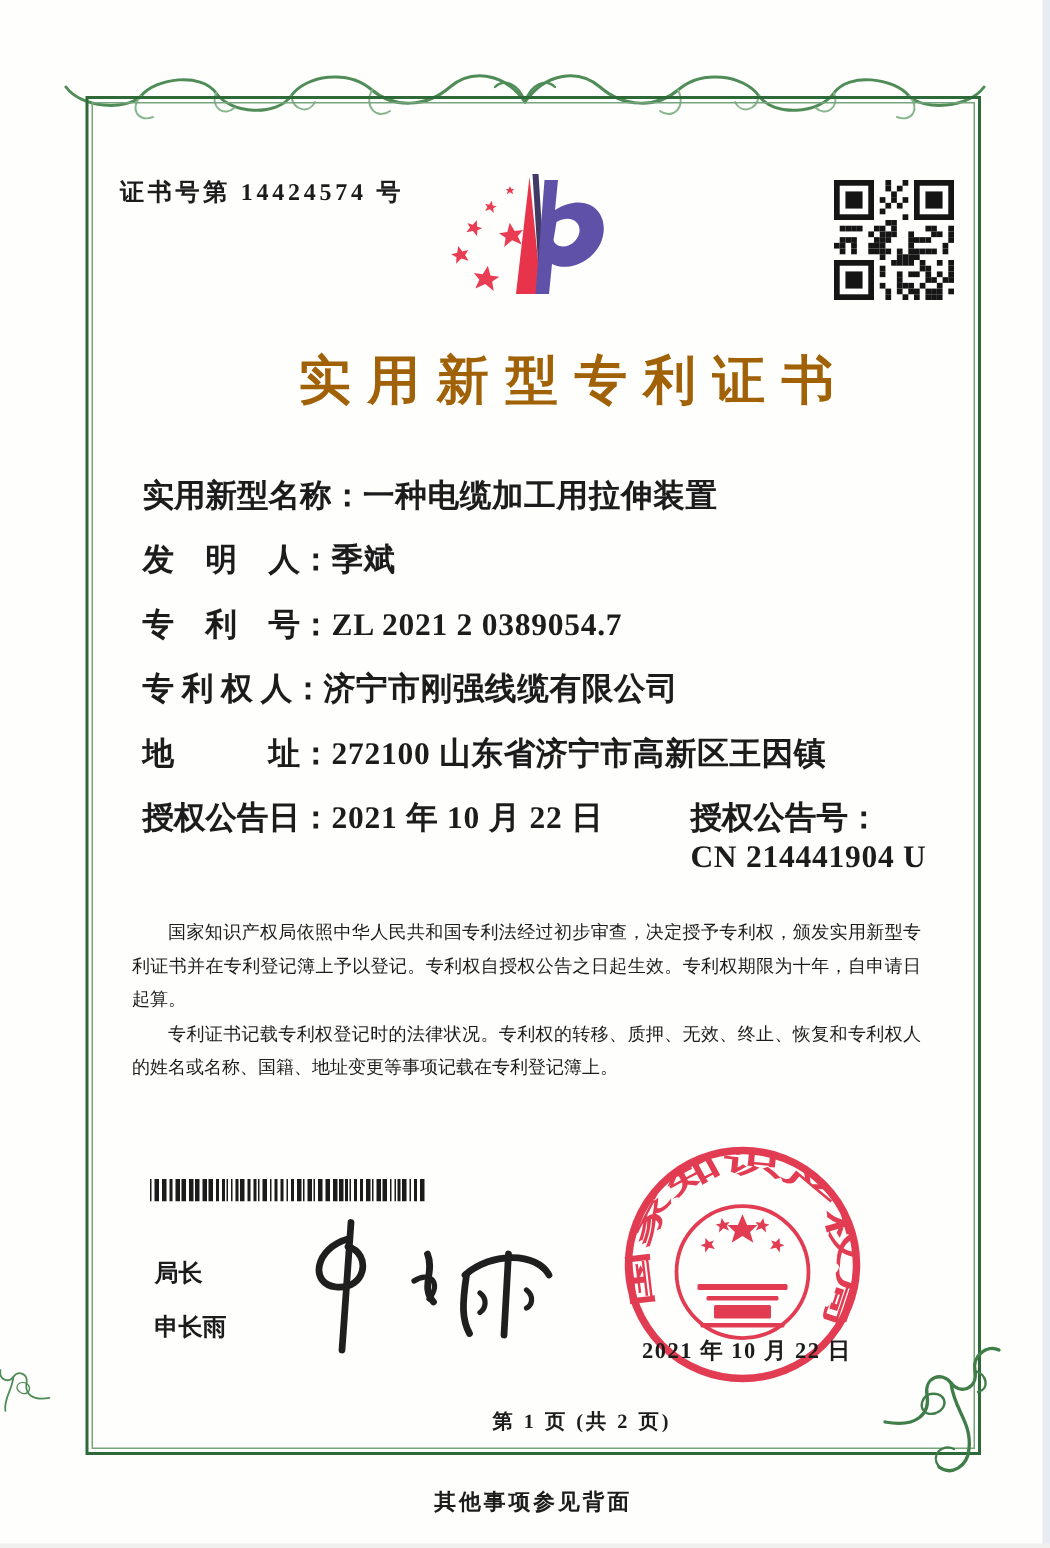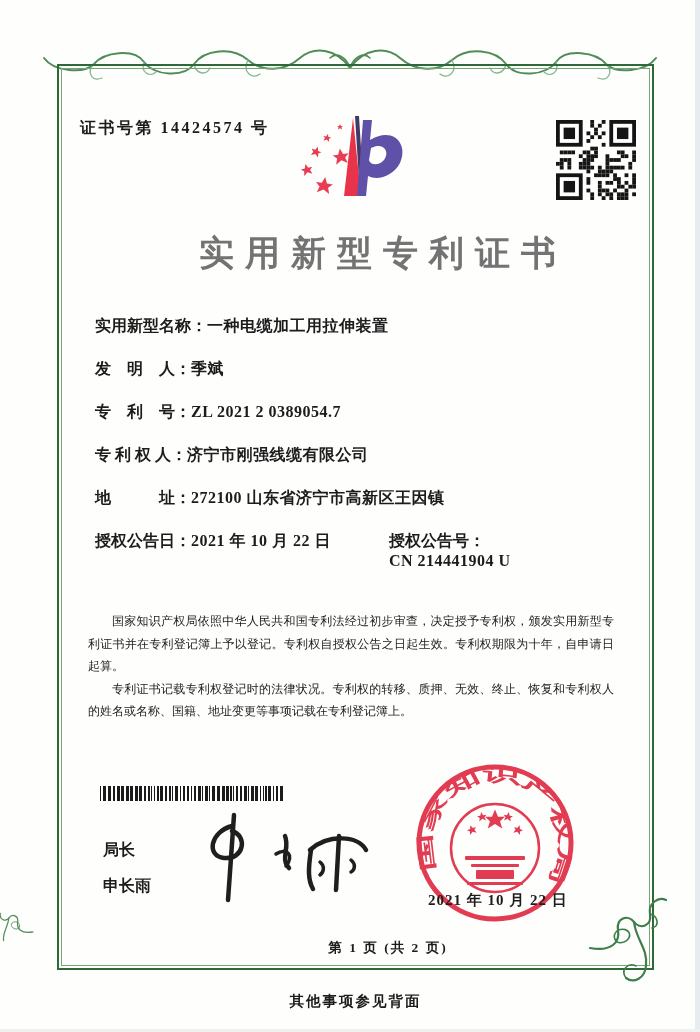--- a/index.html
+++ b/index.html
@@ -13,25 +13,25 @@
   .corner-bl { position:absolute; left:34px; top:898px; width:58px; height:76px; }
 
   .frame { position:absolute; left:57px; top:64px; width:597px; height:906px; border:2px solid #2d6a38; }
   .frame-inner { position:absolute; inset:2px; border:1px solid #77a37d; }
 
   .cert-no { position:absolute; left:80px; top:118px; font-size:16px; font-weight:600; letter-spacing:2.5px; }
   .logo { position:absolute; left:283px; top:110px; width:138px; height:108px; }
   .qr { position:absolute; left:556px; top:120px; width:80px; height:80px; }
 
   .title { position:absolute; left:57px; top:230px; width:641px; text-align:center;
-           font-size:35px; font-weight:700; letter-spacing:11px; text-indent:11px; color:#737373; }
+           font-size:35px; font-weight:700; letter-spacing:11px; text-indent:11px; color:#a16207; }
 
   .fields { position:absolute; left:95px; top:316px; width:528px; }
   .field-row { display:flex; align-items:baseline; height:24px; margin-bottom:19px;
-               font-size:16px; font-weight:700; white-space:nowrap; }
+               font-size:21px; font-weight:700; white-space:nowrap; }
   .field-row .lbl { flex:none; }
   .field-row .val { letter-spacing:0.5px; }
   .grant-pair { margin-left:58px; display:flex; align-items:baseline;flex-direction:column; }
 
   .paras { position:absolute; left:88px; top:610px; width:526px; font-size:12px;
            line-height:22.5px; text-align:justify; font-weight:500; }
   .paras p { text-indent:2em; }
 
   .barcode { position:absolute; left:100px; top:786px; width:184px; height:15px; }
 

